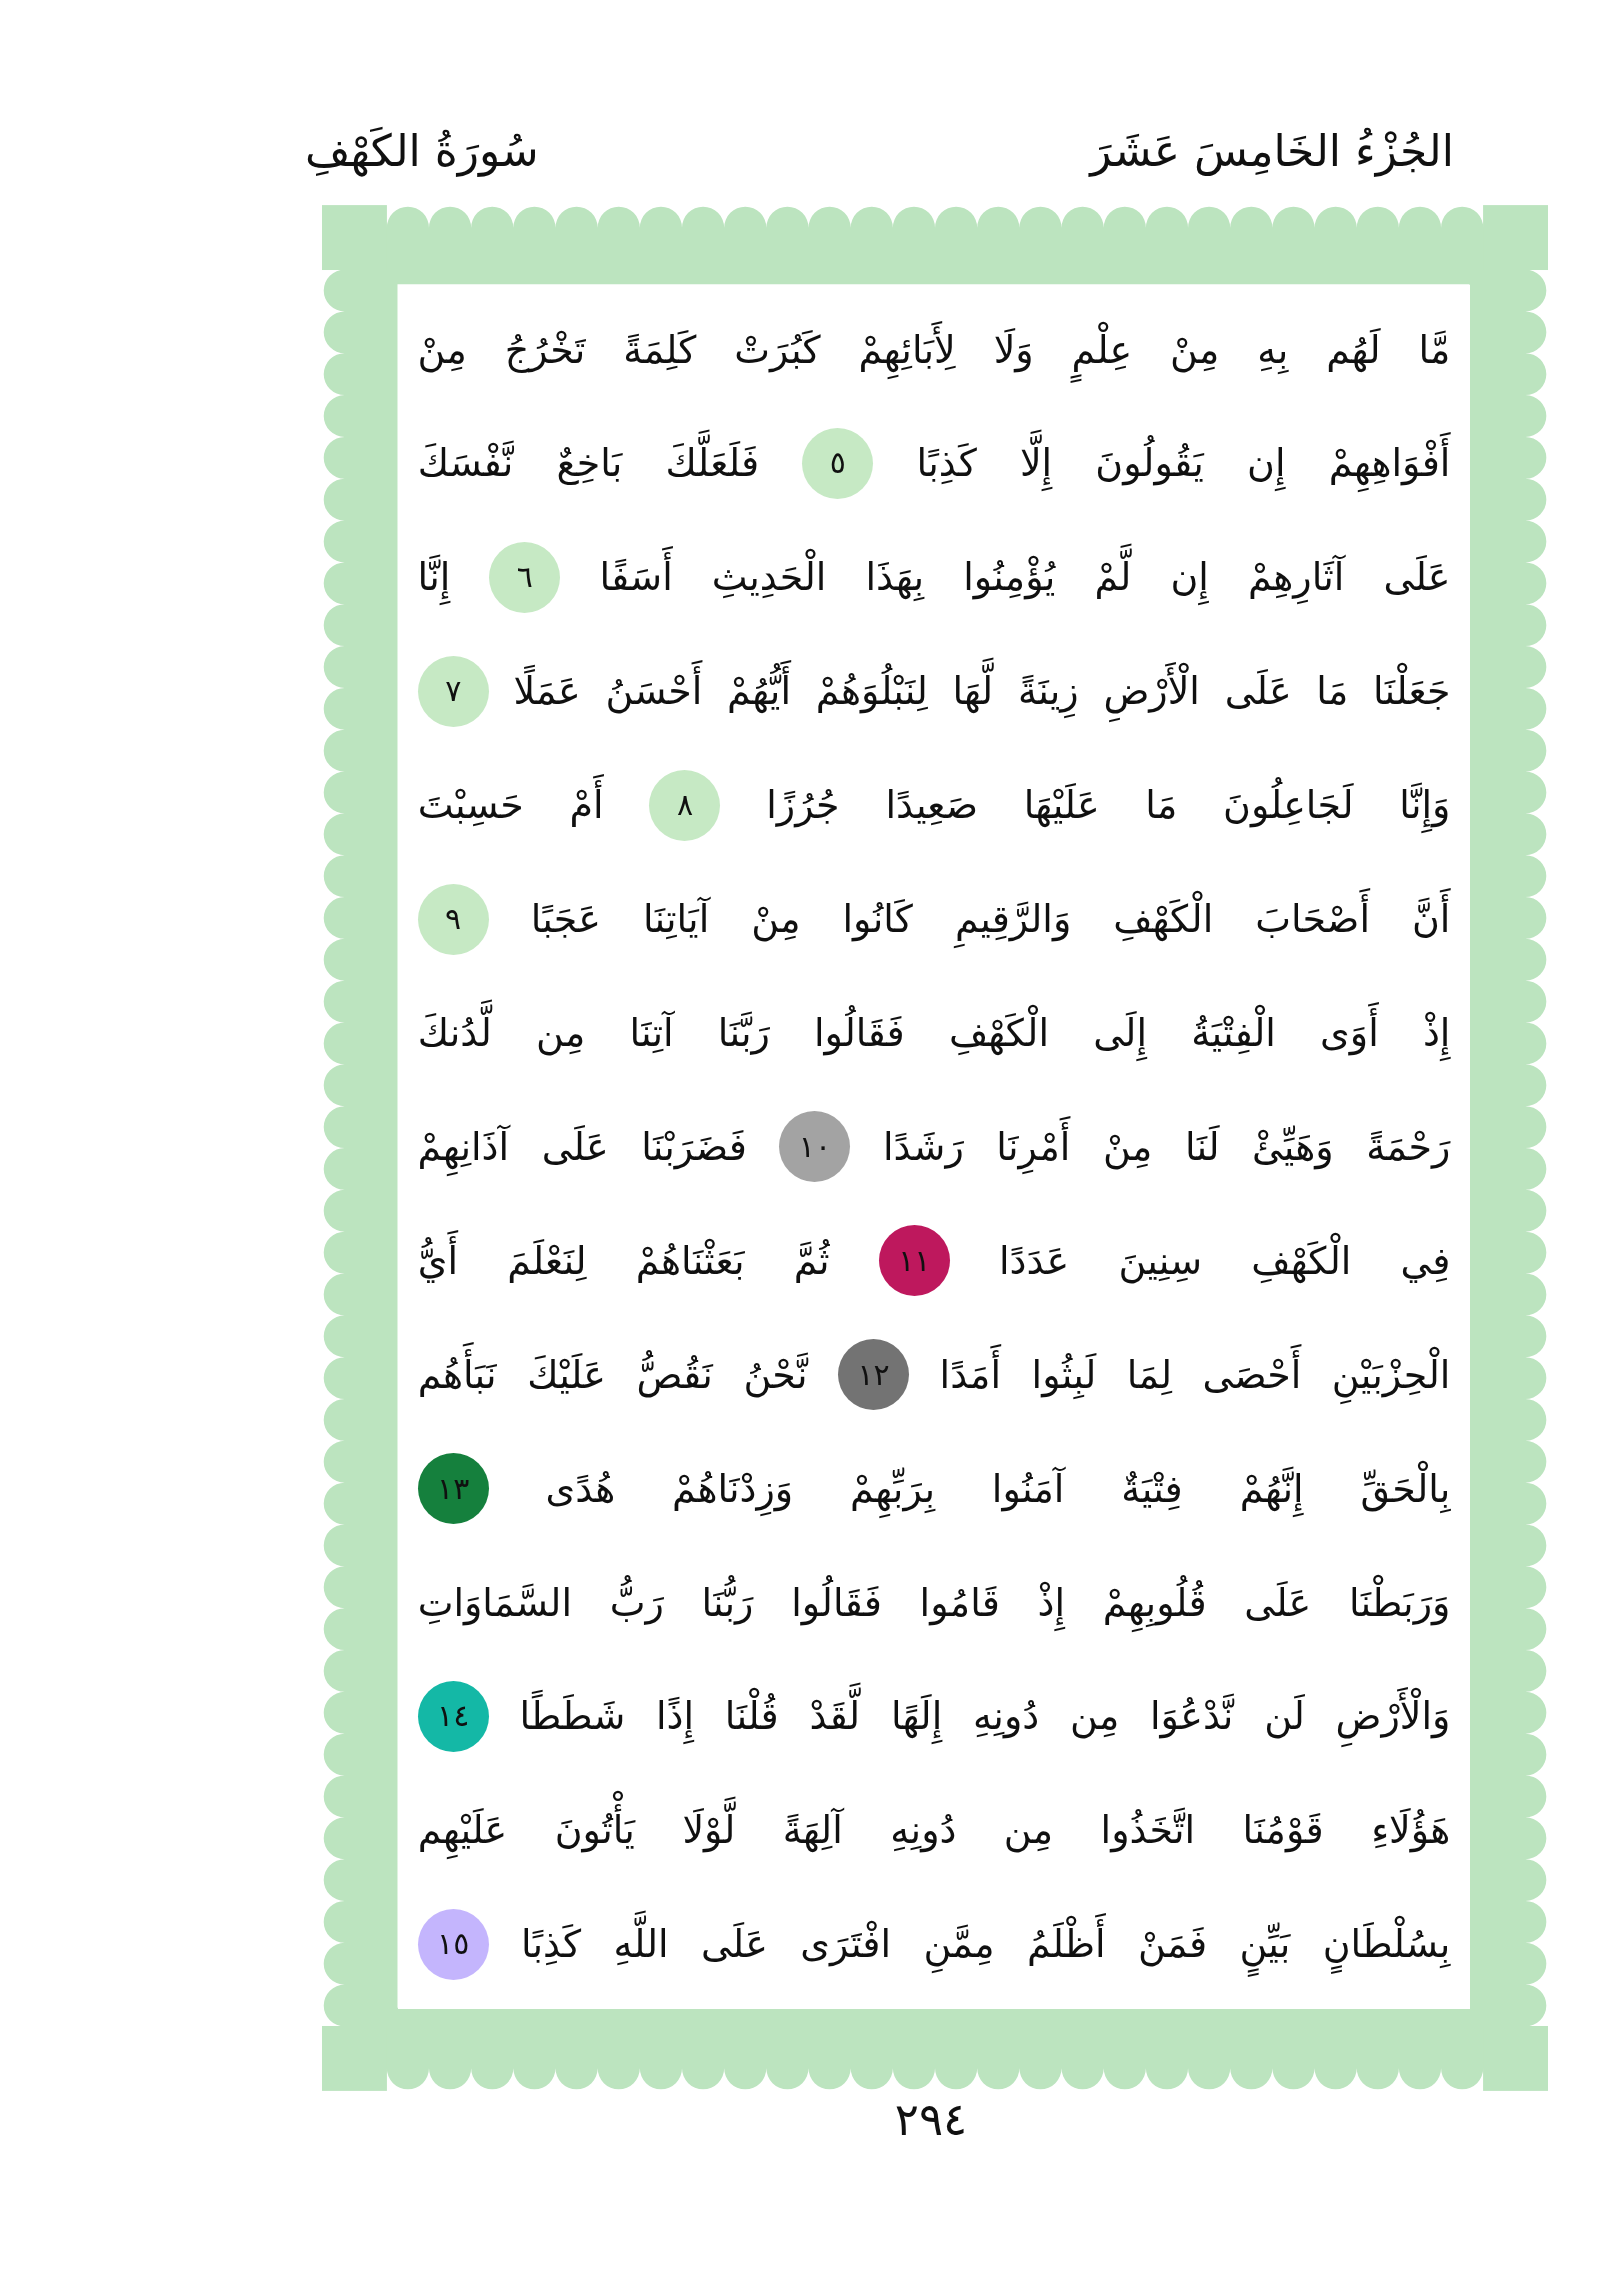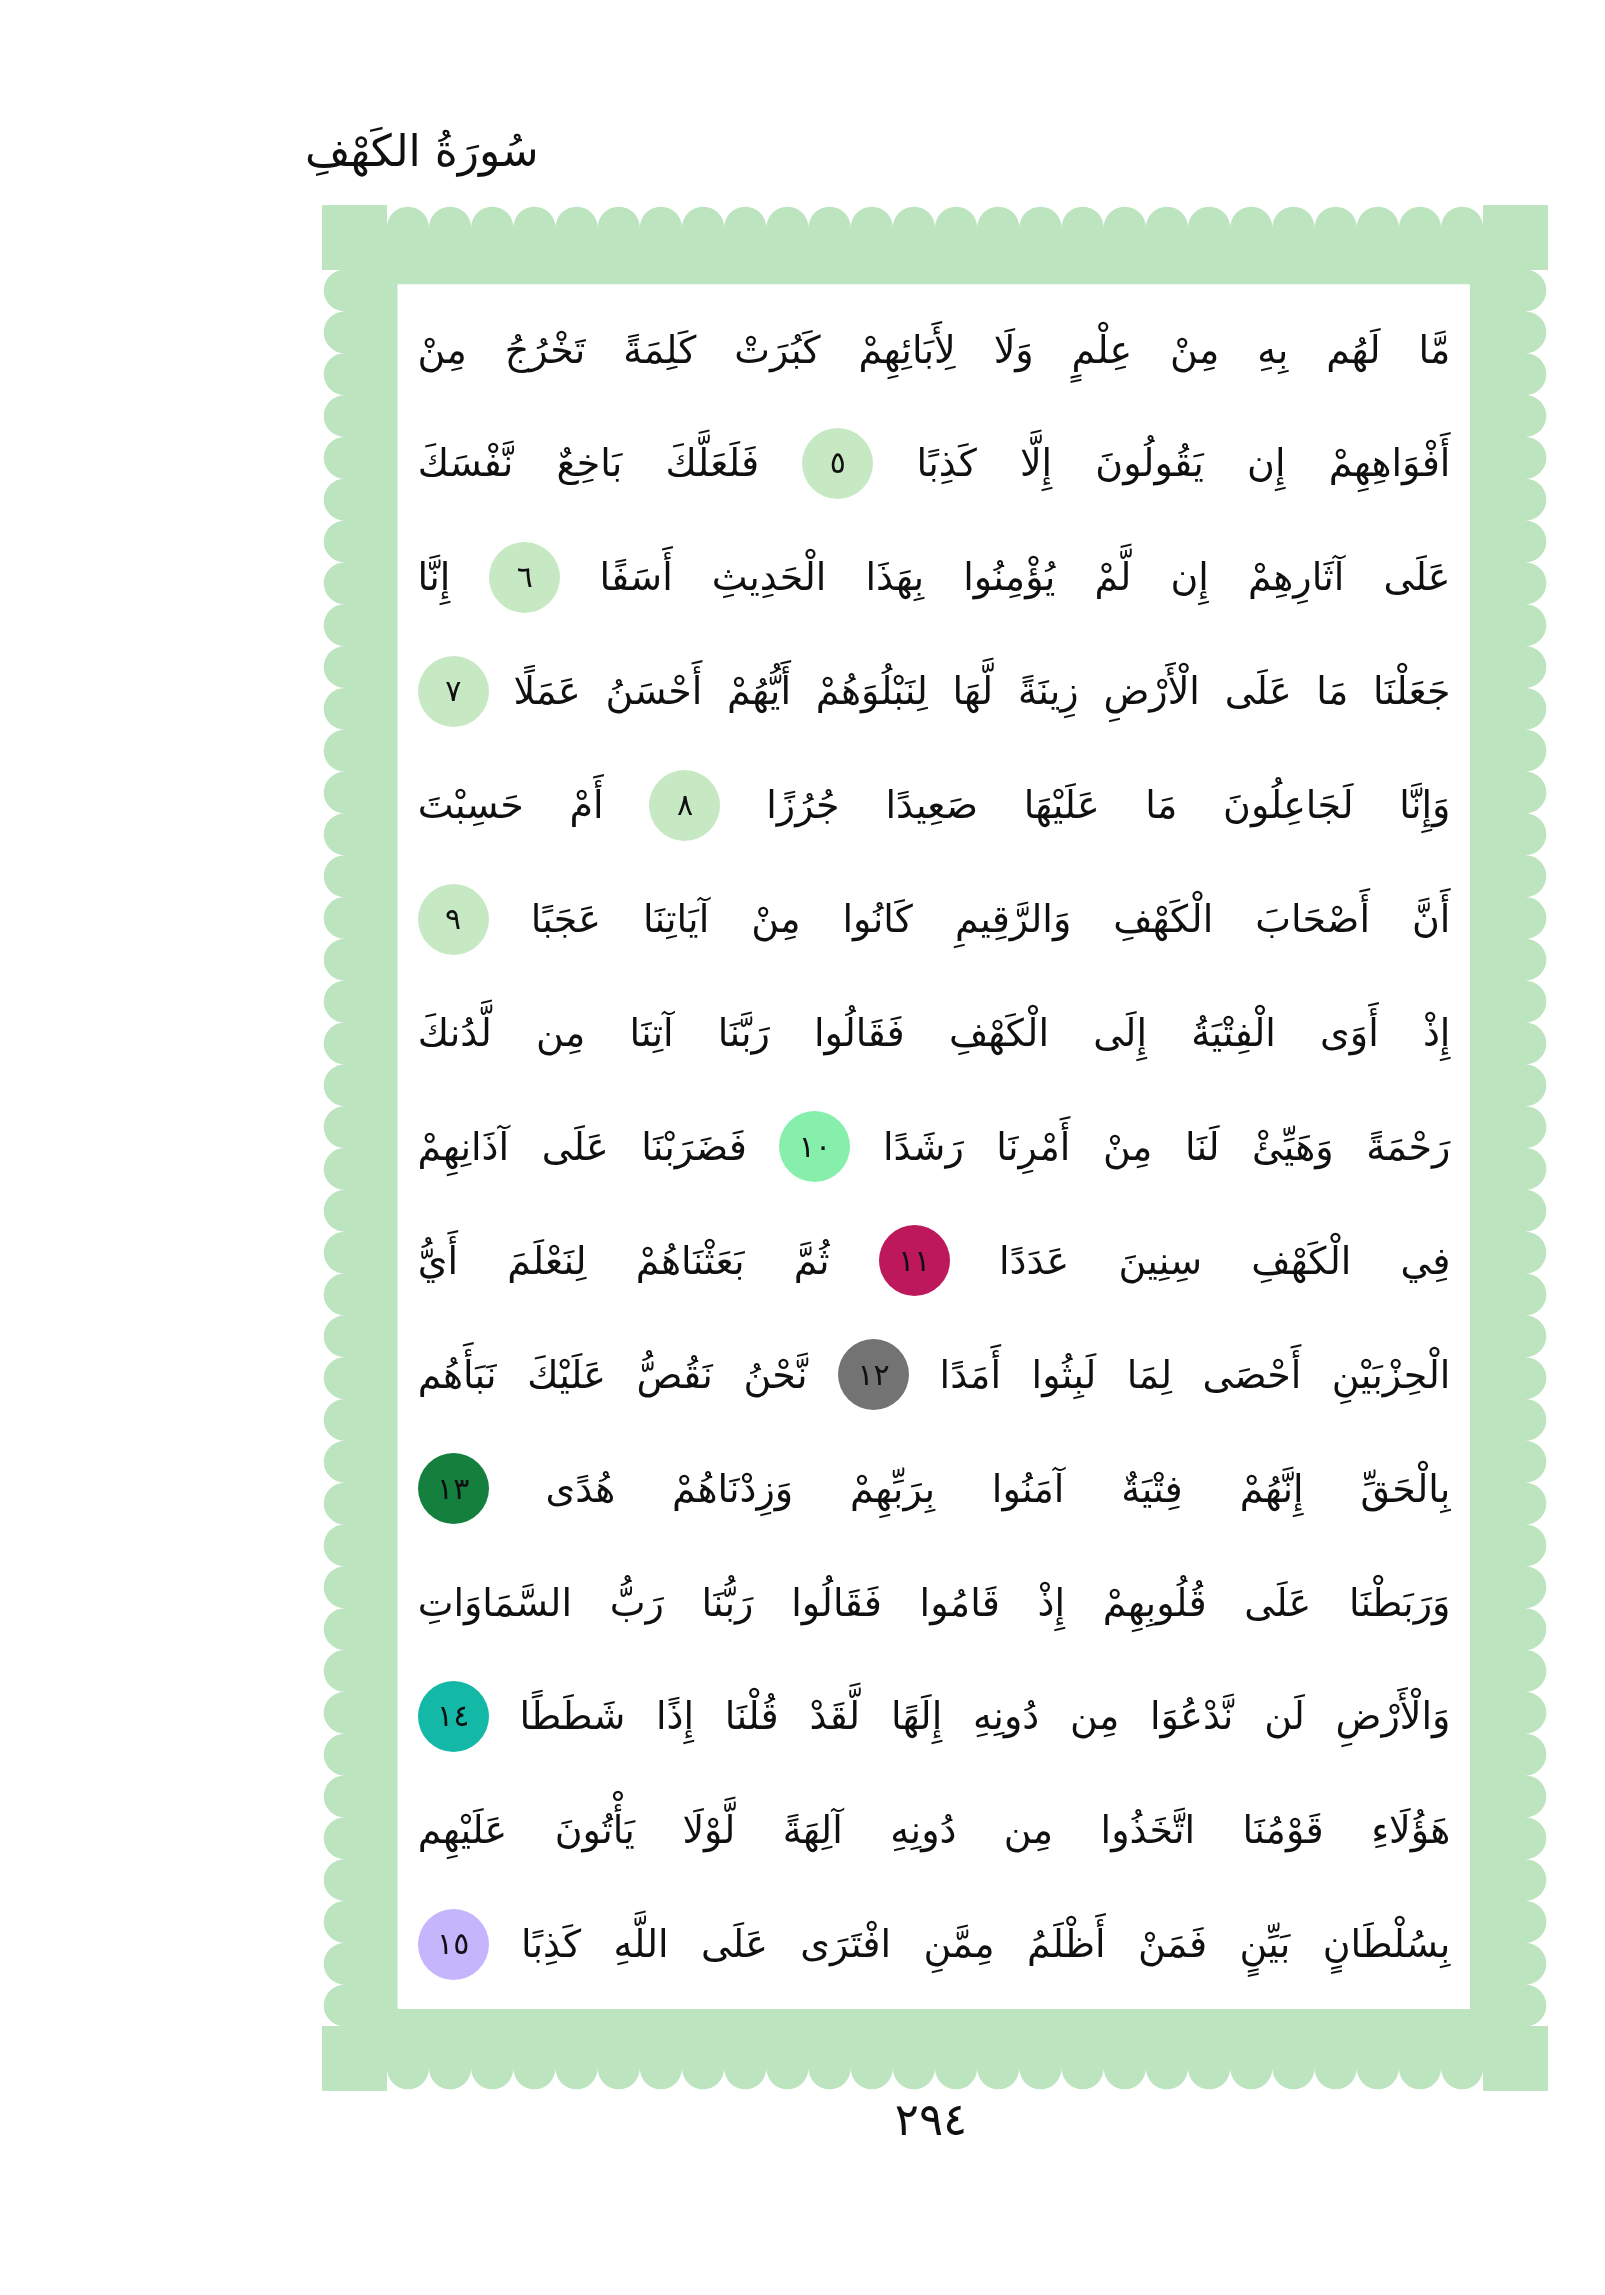--- a/index.html
+++ b/index.html
@@ -54,20 +54,21 @@
     text-align:center;
     font-size:45px;
   }
 </style>
 </head>
 <body>
 
 <div class="page">
 
   <div class="hdr surah">سُورَةُ الكَهْفِ</div>
+  <div class="hdr juz">الجُزْءُ الخَامِسَ عَشَرَ</div>
 
   <div class="frame">
     <svg id="frame-svg" width="1226" height="1886" viewBox="0 0 1624 2498">
         <path d="M 30 30 a 27.93 27.93 0 0 1 55.86 0.00 a 27.93 27.93 0 0 1 55.86 0.00 a 27.93 27.93 0 0 1 55.86 0.00 a 27.93 27.93 0 0 1 55.86 0.00 a 27.93 27.93 0 0 1 55.86 0.00 a 27.93 27.93 0 0 1 55.86 0.00 a 27.93 27.93 0 0 1 55.86 0.00 a 27.93 27.93 0 0 1 55.86 0.00 a 27.93 27.93 0 0 1 55.86 0.00 a 27.93 27.93 0 0 1 55.86 0.00 a 27.93 27.93 0 0 1 55.86 0.00 a 27.93 27.93 0 0 1 55.86 0.00 a 27.93 27.93 0 0 1 55.86 0.00 a 27.93 27.93 0 0 1 55.86 0.00 a 27.93 27.93 0 0 1 55.86 0.00 a 27.93 27.93 0 0 1 55.86 0.00 a 27.93 27.93 0 0 1 55.86 0.00 a 27.93 27.93 0 0 1 55.86 0.00 a 27.93 27.93 0 0 1 55.86 0.00 a 27.93 27.93 0 0 1 55.86 0.00 a 27.93 27.93 0 0 1 55.86 0.00 a 27.93 27.93 0 0 1 55.86 0.00 a 27.93 27.93 0 0 1 55.86 0.00 a 27.93 27.93 0 0 1 55.86 0.00 a 27.93 27.93 0 0 1 55.86 0.00 a 27.93 27.93 0 0 1 55.86 0.00 a 27.93 27.93 0 0 1 55.86 0.00 a 27.93 27.93 0 0 1 55.86 0.00 a 27.70 27.70 0 0 1 0.00 55.41 a 27.70 27.70 0 0 1 0.00 55.41 a 27.70 27.70 0 0 1 0.00 55.41 a 27.70 27.70 0 0 1 0.00 55.41 a 27.70 27.70 0 0 1 0.00 55.41 a 27.70 27.70 0 0 1 0.00 55.41 a 27.70 27.70 0 0 1 0.00 55.41 a 27.70 27.70 0 0 1 0.00 55.41 a 27.70 27.70 0 0 1 0.00 55.41 a 27.70 27.70 0 0 1 0.00 55.41 a 27.70 27.70 0 0 1 0.00 55.41 a 27.70 27.70 0 0 1 0.00 55.41 a 27.70 27.70 0 0 1 0.00 55.41 a 27.70 27.70 0 0 1 0.00 55.41 a 27.70 27.70 0 0 1 0.00 55.41 a 27.70 27.70 0 0 1 0.00 55.41 a 27.70 27.70 0 0 1 0.00 55.41 a 27.70 27.70 0 0 1 0.00 55.41 a 27.70 27.70 0 0 1 0.00 55.41 a 27.70 27.70 0 0 1 0.00 55.41 a 27.70 27.70 0 0 1 0.00 55.41 a 27.70 27.70 0 0 1 0.00 55.41 a 27.70 27.70 0 0 1 0.00 55.41 a 27.70 27.70 0 0 1 0.00 55.41 a 27.70 27.70 0 0 1 0.00 55.41 a 27.70 27.70 0 0 1 0.00 55.41 a 27.70 27.70 0 0 1 0.00 55.41 a 27.70 27.70 0 0 1 0.00 55.41 a 27.70 27.70 0 0 1 0.00 55.41 a 27.70 27.70 0 0 1 0.00 55.41 a 27.70 27.70 0 0 1 0.00 55.41 a 27.70 27.70 0 0 1 0.00 55.41 a 27.70 27.70 0 0 1 0.00 55.41 a 27.70 27.70 0 0 1 0.00 55.41 a 27.70 27.70 0 0 1 0.00 55.41 a 27.70 27.70 0 0 1 0.00 55.41 a 27.70 27.70 0 0 1 0.00 55.41 a 27.70 27.70 0 0 1 0.00 55.41 a 27.70 27.70 0 0 1 0.00 55.41 a 27.70 27.70 0 0 1 0.00 55.41 a 27.70 27.70 0 0 1 0.00 55.41 a 27.70 27.70 0 0 1 0.00 55.41 a 27.70 27.70 0 0 1 0.00 55.41 a 27.70 27.70 0 0 1 0.00 55.41 a 27.93 27.93 0 0 1 -55.86 0.00 a 27.93 27.93 0 0 1 -55.86 0.00 a 27.93 27.93 0 0 1 -55.86 0.00 a 27.93 27.93 0 0 1 -55.86 0.00 a 27.93 27.93 0 0 1 -55.86 0.00 a 27.93 27.93 0 0 1 -55.86 0.00 a 27.93 27.93 0 0 1 -55.86 0.00 a 27.93 27.93 0 0 1 -55.86 0.00 a 27.93 27.93 0 0 1 -55.86 0.00 a 27.93 27.93 0 0 1 -55.86 0.00 a 27.93 27.93 0 0 1 -55.86 0.00 a 27.93 27.93 0 0 1 -55.86 0.00 a 27.93 27.93 0 0 1 -55.86 0.00 a 27.93 27.93 0 0 1 -55.86 0.00 a 27.93 27.93 0 0 1 -55.86 0.00 a 27.93 27.93 0 0 1 -55.86 0.00 a 27.93 27.93 0 0 1 -55.86 0.00 a 27.93 27.93 0 0 1 -55.86 0.00 a 27.93 27.93 0 0 1 -55.86 0.00 a 27.93 27.93 0 0 1 -55.86 0.00 a 27.93 27.93 0 0 1 -55.86 0.00 a 27.93 27.93 0 0 1 -55.86 0.00 a 27.93 27.93 0 0 1 -55.86 0.00 a 27.93 27.93 0 0 1 -55.86 0.00 a 27.93 27.93 0 0 1 -55.86 0.00 a 27.93 27.93 0 0 1 -55.86 0.00 a 27.93 27.93 0 0 1 -55.86 0.00 a 27.93 27.93 0 0 1 -55.86 0.00 a 27.70 27.70 0 0 1 0.00 -55.41 a 27.70 27.70 0 0 1 0.00 -55.41 a 27.70 27.70 0 0 1 0.00 -55.41 a 27.70 27.70 0 0 1 0.00 -55.41 a 27.70 27.70 0 0 1 0.00 -55.41 a 27.70 27.70 0 0 1 0.00 -55.41 a 27.70 27.70 0 0 1 0.00 -55.41 a 27.70 27.70 0 0 1 0.00 -55.41 a 27.70 27.70 0 0 1 0.00 -55.41 a 27.70 27.70 0 0 1 0.00 -55.41 a 27.70 27.70 0 0 1 0.00 -55.41 a 27.70 27.70 0 0 1 0.00 -55.41 a 27.70 27.70 0 0 1 0.00 -55.41 a 27.70 27.70 0 0 1 0.00 -55.41 a 27.70 27.70 0 0 1 0.00 -55.41 a 27.70 27.70 0 0 1 0.00 -55.41 a 27.70 27.70 0 0 1 0.00 -55.41 a 27.70 27.70 0 0 1 0.00 -55.41 a 27.70 27.70 0 0 1 0.00 -55.41 a 27.70 27.70 0 0 1 0.00 -55.41 a 27.70 27.70 0 0 1 0.00 -55.41 a 27.70 27.70 0 0 1 0.00 -55.41 a 27.70 27.70 0 0 1 0.00 -55.41 a 27.70 27.70 0 0 1 0.00 -55.41 a 27.70 27.70 0 0 1 0.00 -55.41 a 27.70 27.70 0 0 1 0.00 -55.41 a 27.70 27.70 0 0 1 0.00 -55.41 a 27.70 27.70 0 0 1 0.00 -55.41 a 27.70 27.70 0 0 1 0.00 -55.41 a 27.70 27.70 0 0 1 0.00 -55.41 a 27.70 27.70 0 0 1 0.00 -55.41 a 27.70 27.70 0 0 1 0.00 -55.41 a 27.70 27.70 0 0 1 0.00 -55.41 a 27.70 27.70 0 0 1 0.00 -55.41 a 27.70 27.70 0 0 1 0.00 -55.41 a 27.70 27.70 0 0 1 0.00 -55.41 a 27.70 27.70 0 0 1 0.00 -55.41 a 27.70 27.70 0 0 1 0.00 -55.41 a 27.70 27.70 0 0 1 0.00 -55.41 a 27.70 27.70 0 0 1 0.00 -55.41 a 27.70 27.70 0 0 1 0.00 -55.41 a 27.70 27.70 0 0 1 0.00 -55.41 a 27.70 27.70 0 0 1 0.00 -55.41 a 27.70 27.70 0 0 1 0.00 -55.41 Z M 100 105 h 1420 v 2283 h -1420 Z" fill="#bce4bf" fill-rule="evenodd"></path>
         <rect x="0" y="0" width="86" height="86" fill="#bce4bf"></rect>
         <rect x="1538" y="0" width="86" height="86" fill="#bce4bf"></rect>
         <rect x="0" y="2412" width="86" height="86" fill="#bce4bf"></rect>
         <rect x="1538" y="2412" width="86" height="86" fill="#bce4bf"></rect>
       </svg>
   </div>
@@ -156,21 +157,21 @@
         <span class="word">مِن</span>
         <span class="word">لَّدُنكَ</span>
       </div>
       <div class="line">
         <span class="word">رَحْمَةً</span>
         <span class="word">وَهَيِّئْ</span>
         <span class="word">لَنَا</span>
         <span class="word">مِنْ</span>
         <span class="word">أَمْرِنَا</span>
         <span class="word">رَشَدًا</span>
-        <span class="ayah-marker" style="background: #86efac;">١٠</span>
+        <span class="ayah-marker" style="background: #a3a3a3;">١٠</span>
         <span class="word">فَضَرَبْنَا</span>
         <span class="word">عَلَى</span>
         <span class="word">آذَانِهِمْ</span>
       </div>
       <div class="line">
         <span class="word">فِي</span>
         <span class="word">الْكَهْفِ</span>
         <span class="word">سِنِينَ</span>
         <span class="word">عَدَدًا</span>
         <span class="ayah-marker" style="background: #be185d;">١١</span>

